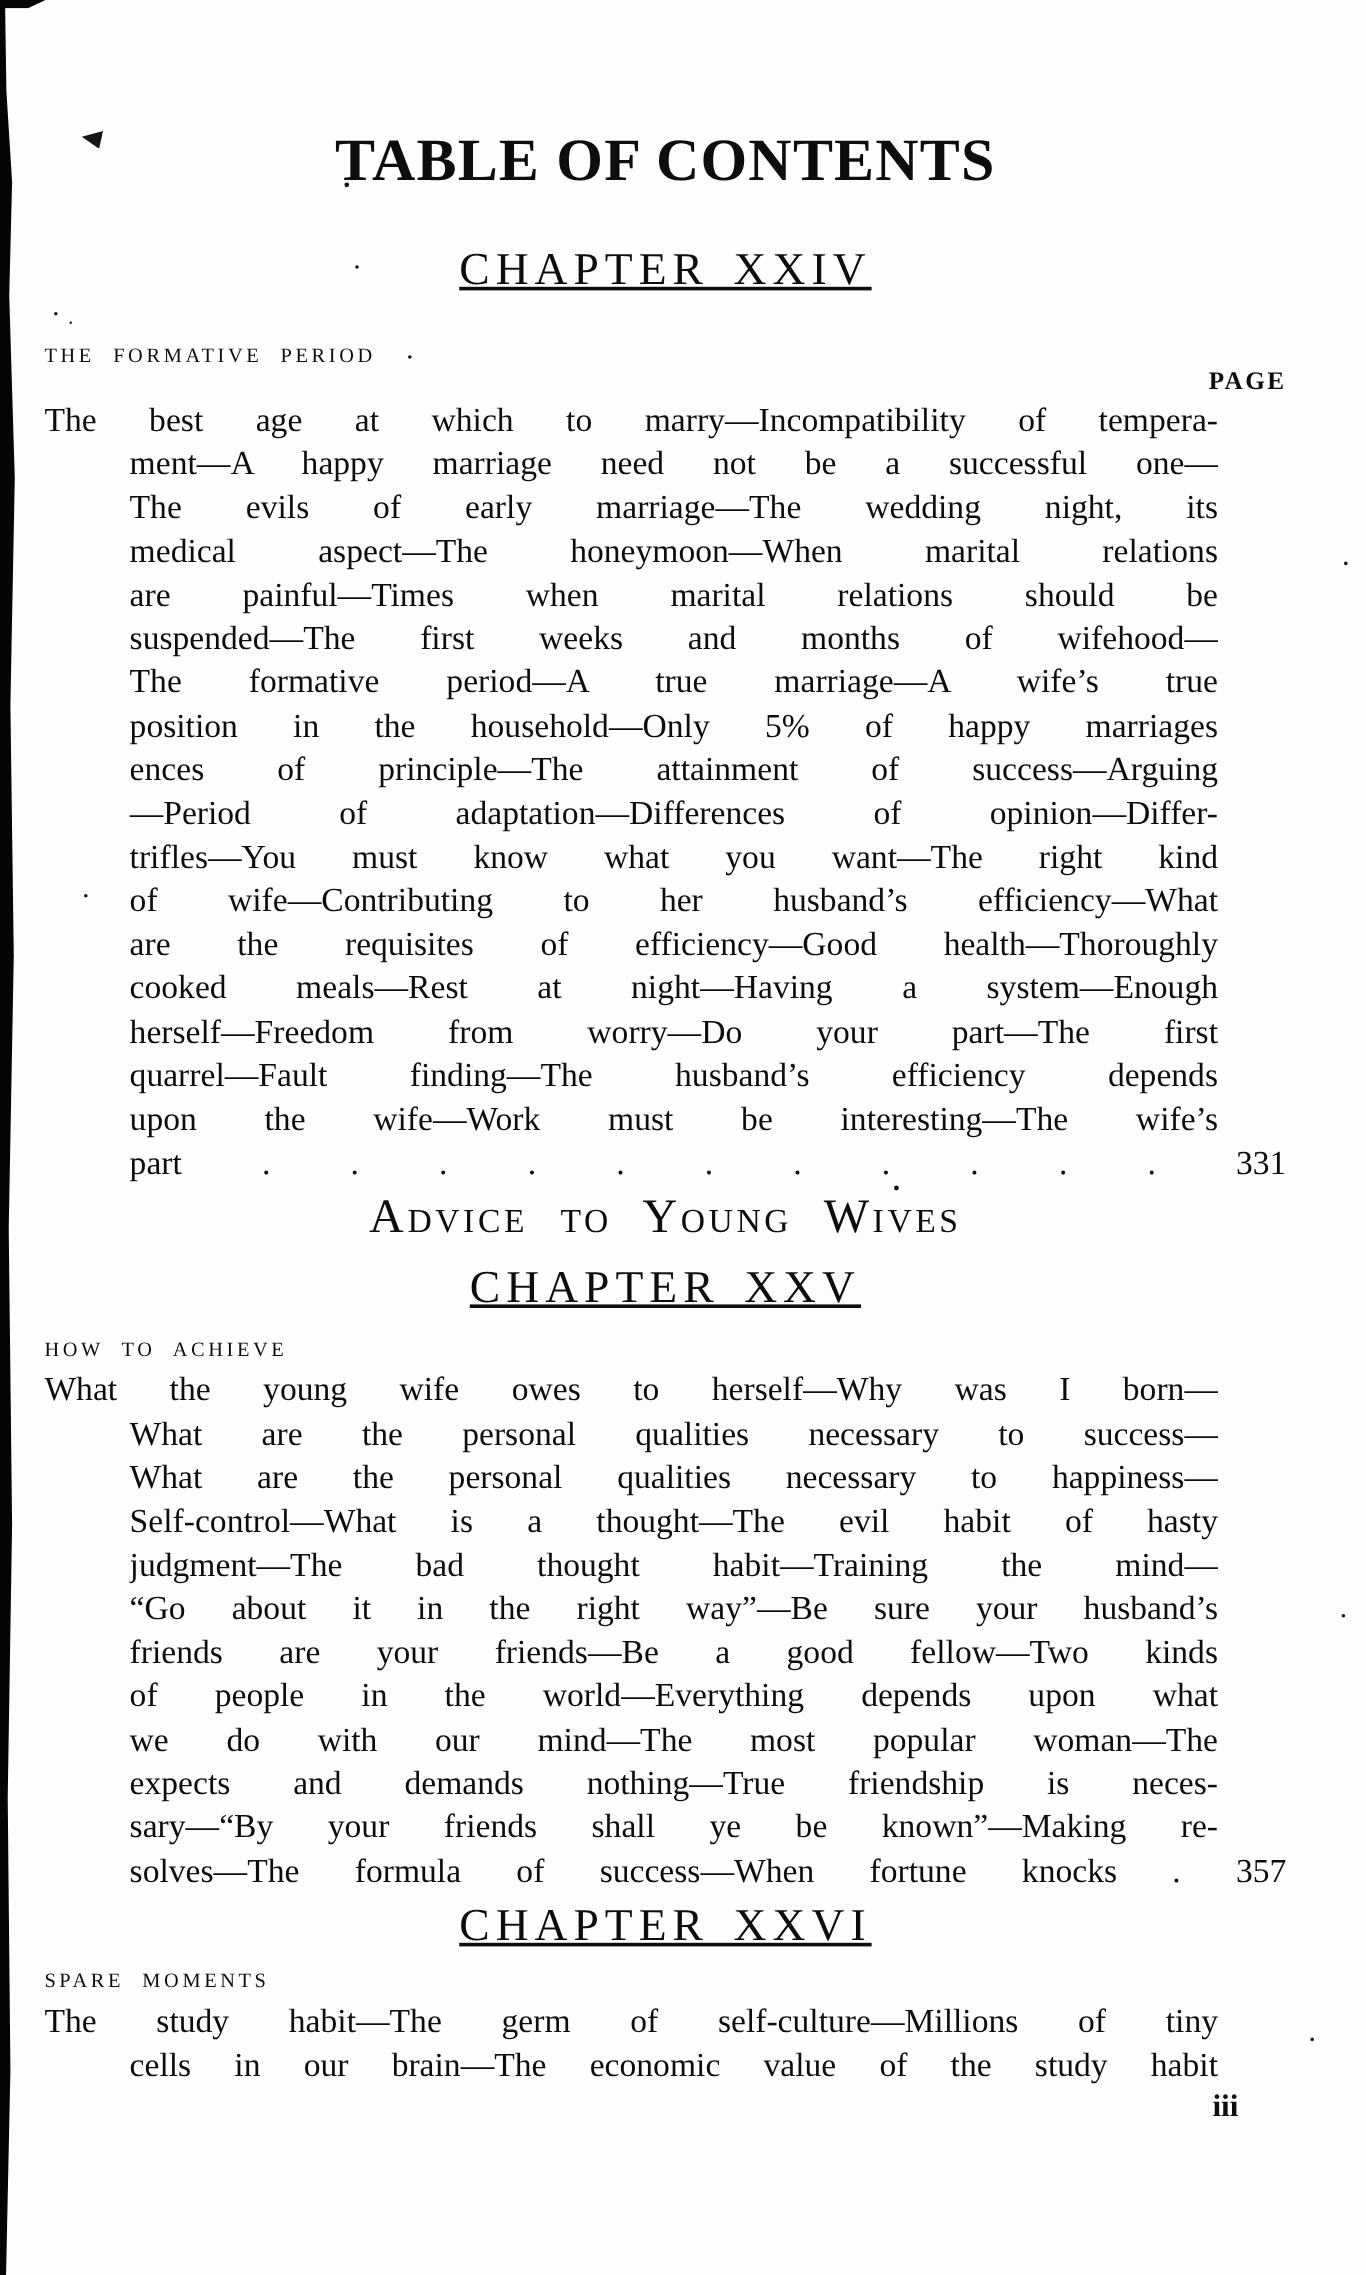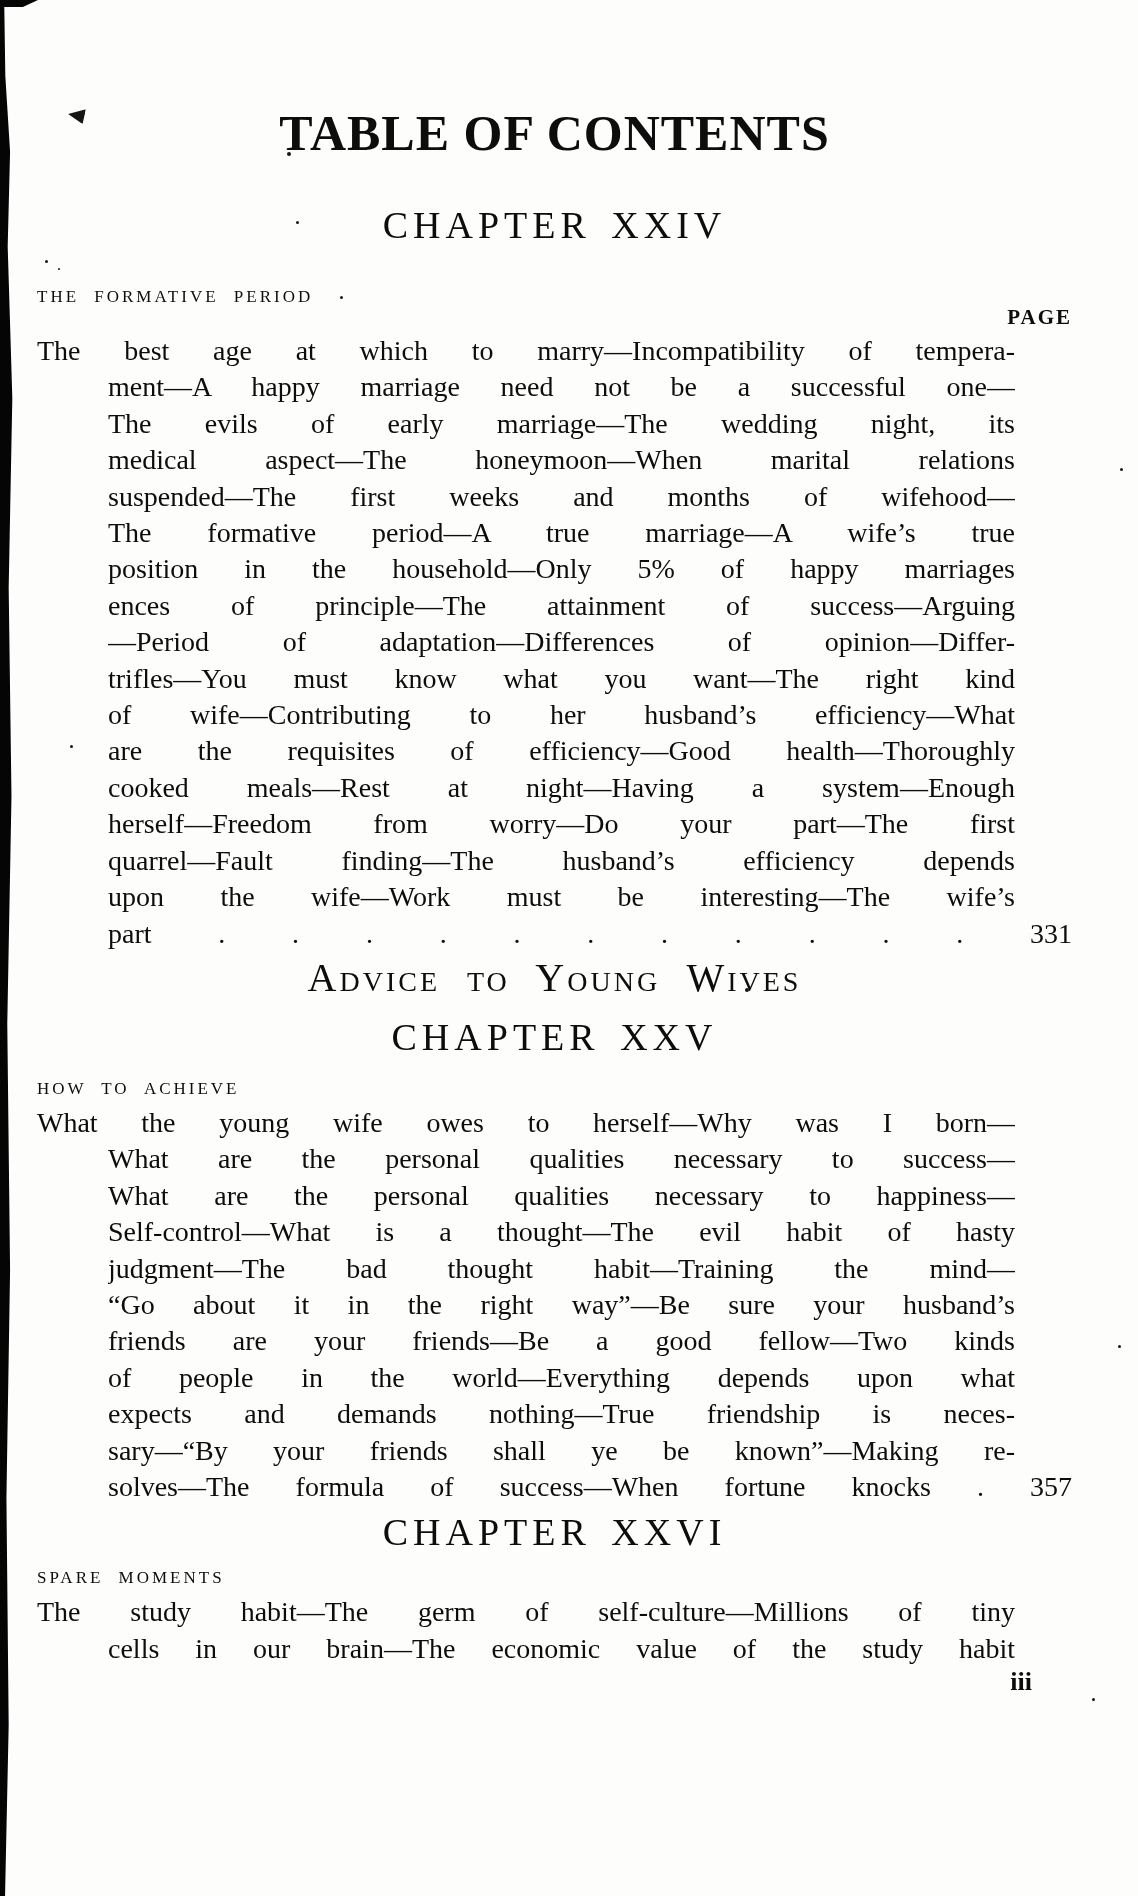--- a/index.html
+++ b/index.html
@@ -51,20 +51,21 @@
     text-align: center;
     letter-spacing: 1px;
   }
   .chapter {
     line-height: 1;
     font-size: 38px;
     font-weight: normal;
     text-align: center;
     letter-spacing: 5px;
     word-spacing: 6px;
+    text-decoration: underline;
   }
   .chapter.c24 { margin-top: 48px; }
   .chapter.c25 { margin-top: 20px; }
   .chapter.c26 { margin-top: 8px; }
   .subtitle {
     line-height: 1;
     font-size: 17px;
     font-weight: normal;
     letter-spacing: 3px;
     word-spacing: 8px;
@@ -138,20 +139,21 @@
 
     <div class="chapter c24">CHAPTER XXIV</div>
     <div class="subtitle s24">THE FORMATIVE PERIOD</div>
     <div class="page-label">PAGE</div>
 
     <div class="para p1">
       <div class="bline">The best age at which to marry—Incompatibility of tempera-</div>
       <div class="bline indent">ment—A happy marriage need not be a successful one—</div>
       <div class="bline indent">The evils of early marriage—The wedding night, its</div>
       <div class="bline indent">medical aspect—The honeymoon—When marital relations</div>
+      <div class="bline indent">are painful—Times when marital relations should be</div>
       <div class="bline indent">suspended—The first weeks and months of wifehood—</div>
       <div class="bline indent">The formative period—A true marriage—A wife’s true</div>
       <div class="bline indent">position in the household—Only 5% of happy marriages</div>
       <div class="bline indent">ences of principle—The attainment of success—Arguing</div>
       <div class="bline indent">—Period of adaptation—Differences of opinion—Differ-</div>
       <div class="bline indent">trifles—You must know what you want—The right kind</div>
       <div class="bline indent">of wife—Contributing to her husband’s efficiency—What</div>
       <div class="bline indent">are the requisites of efficiency—Good health—Thoroughly</div>
       <div class="bline indent">cooked meals—Rest at night—Having a system—Enough</div>
       <div class="bline indent">herself—Freedom from worry—Do your part—The first</div>
@@ -166,20 +168,21 @@
 
     <div class="para p2">
       <div class="bline">What the young wife owes to herself—Why was I born—</div>
       <div class="bline indent">What are the personal qualities necessary to success—</div>
       <div class="bline indent">What are the personal qualities necessary to happiness—</div>
       <div class="bline indent">Self-control—What is a thought—The evil habit of hasty</div>
       <div class="bline indent">judgment—The bad thought habit—Training the mind—</div>
       <div class="bline indent">“Go about it in the right way”—Be sure your husband’s</div>
       <div class="bline indent">friends are your friends—Be a good fellow—Two kinds</div>
       <div class="bline indent">of people in the world—Everything depends upon what</div>
+      <div class="bline indent">we do with our mind—The most popular woman—The</div>
       <div class="bline indent">expects and demands nothing—True friendship is neces-</div>
       <div class="bline indent">sary—“By your friends shall ye be known”—Making re-</div>
       <div class="bline indent leader"><span>solves—The formula of success—When fortune knocks .</span> <span>357</span></div>
     </div>
 
     <div class="chapter c26">CHAPTER XXVI</div>
     <div class="subtitle s26">SPARE MOMENTS</div>
 
     <div class="para p3">
       <div class="bline">The study habit—The germ of self-culture—Millions of tiny</div>

